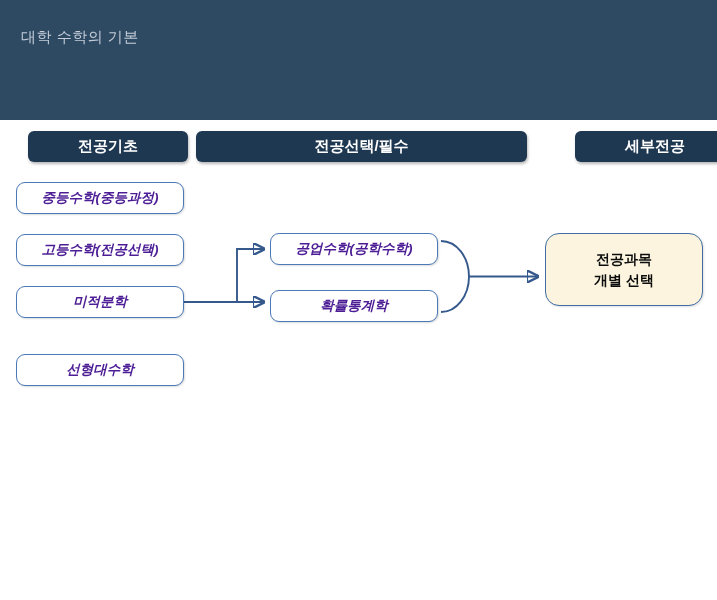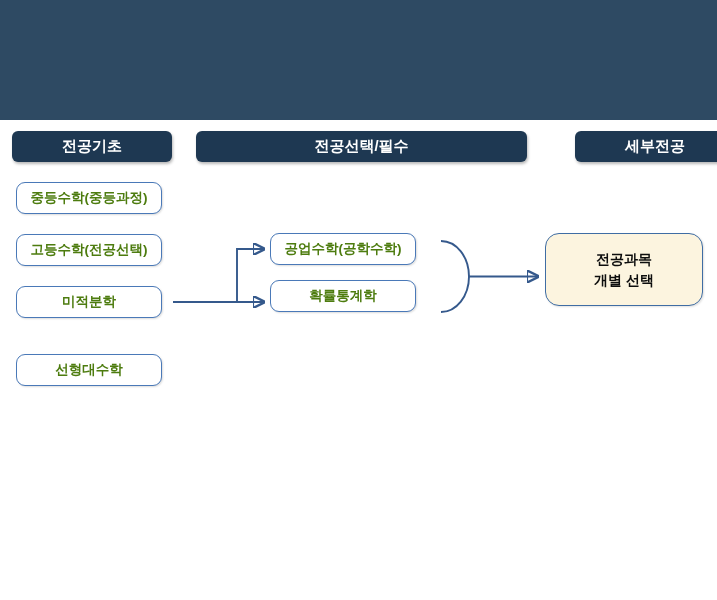--- a/index.html
+++ b/index.html
@@ -38,43 +38,44 @@
     position: absolute;
     top: 131px; height: 31px;
     background: #1e3852;
     border-radius: 6px;
     color: #ffffff;
     font-weight: bold;
     font-size: 15px;
     display: flex; align-items: center; justify-content: center;
     box-shadow: 1px 2px 3px rgba(0,0,0,0.28);
   }
-  .colbar-basic    { left: 12px;  width: 160px; }
+  .colbar-basic    { left: 28px;  width: 160px; }
   .colbar-elective { left: 196px; width: 331px; }
   .colbar-detail   { left: 575px; width: 160px; }
 
   
   .node {
     position: absolute;
-    width: 146px; height: 32px;
+    width: 168px; height: 32px;
     background: #ffffff;
     border: 1.6px solid #4a79b8;
     border-radius: 9px;
     display: flex; align-items: center; justify-content: center;
     font-size: 13.5px;
     font-weight: bold;
-    color: #4d7c0f;
+    color: #4c1d95;
     box-shadow: 1px 1px 2px rgba(0,0,0,0.14);
+    font-style: italic;
   }
   .node-basic-0 { left: 16px; top: 182px; }
   .node-basic-1 { left: 16px; top: 234px; }
   .node-basic-2 { left: 16px; top: 286px; }
   .node-basic-3 { left: 16px; top: 338px; margin-top: 16px; }
   .node-elective-0 { left: 270px; top: 233px; }
-  .node-elective-1 { left: 270px; top: 280px; }
+  .node-elective-1 { left: 270px; top: 290px; }
 
   
   .detail-node {
     position: absolute;
     left: 545px; top: 233px;
     width: 158px; height: 73px;
     background: #fcf4df;
     border: 1.8px solid #3f6da4;
     border-radius: 14px;
     display: flex; flex-direction: column;
@@ -96,20 +97,21 @@
   .connectors path {
     stroke: #35598c;
     stroke-width: 1.9;
     fill: none;
   }
 </style>
 </head>
 <body>
 
 <div class="header">
+  <div class="subtitle">대학 수학의 기본</div>
 </div>
 
 <div class="colbar colbar-basic">전공기초</div>
 <div class="colbar colbar-elective">전공선택/필수</div>
 <div class="colbar colbar-detail">세부전공</div>
 
 <svg class="connectors" viewBox="0 0 717 600" xmlns="http://www.w3.org/2000/svg">
   <defs>
     <marker id="arrow" viewBox="0 0 10 10" refX="9" refY="5" markerWidth="6.5" markerHeight="6.5" orient="auto">
       <path d="M0,0 L10,5 L0,10 z" fill="#35598c" stroke="none"></path>

